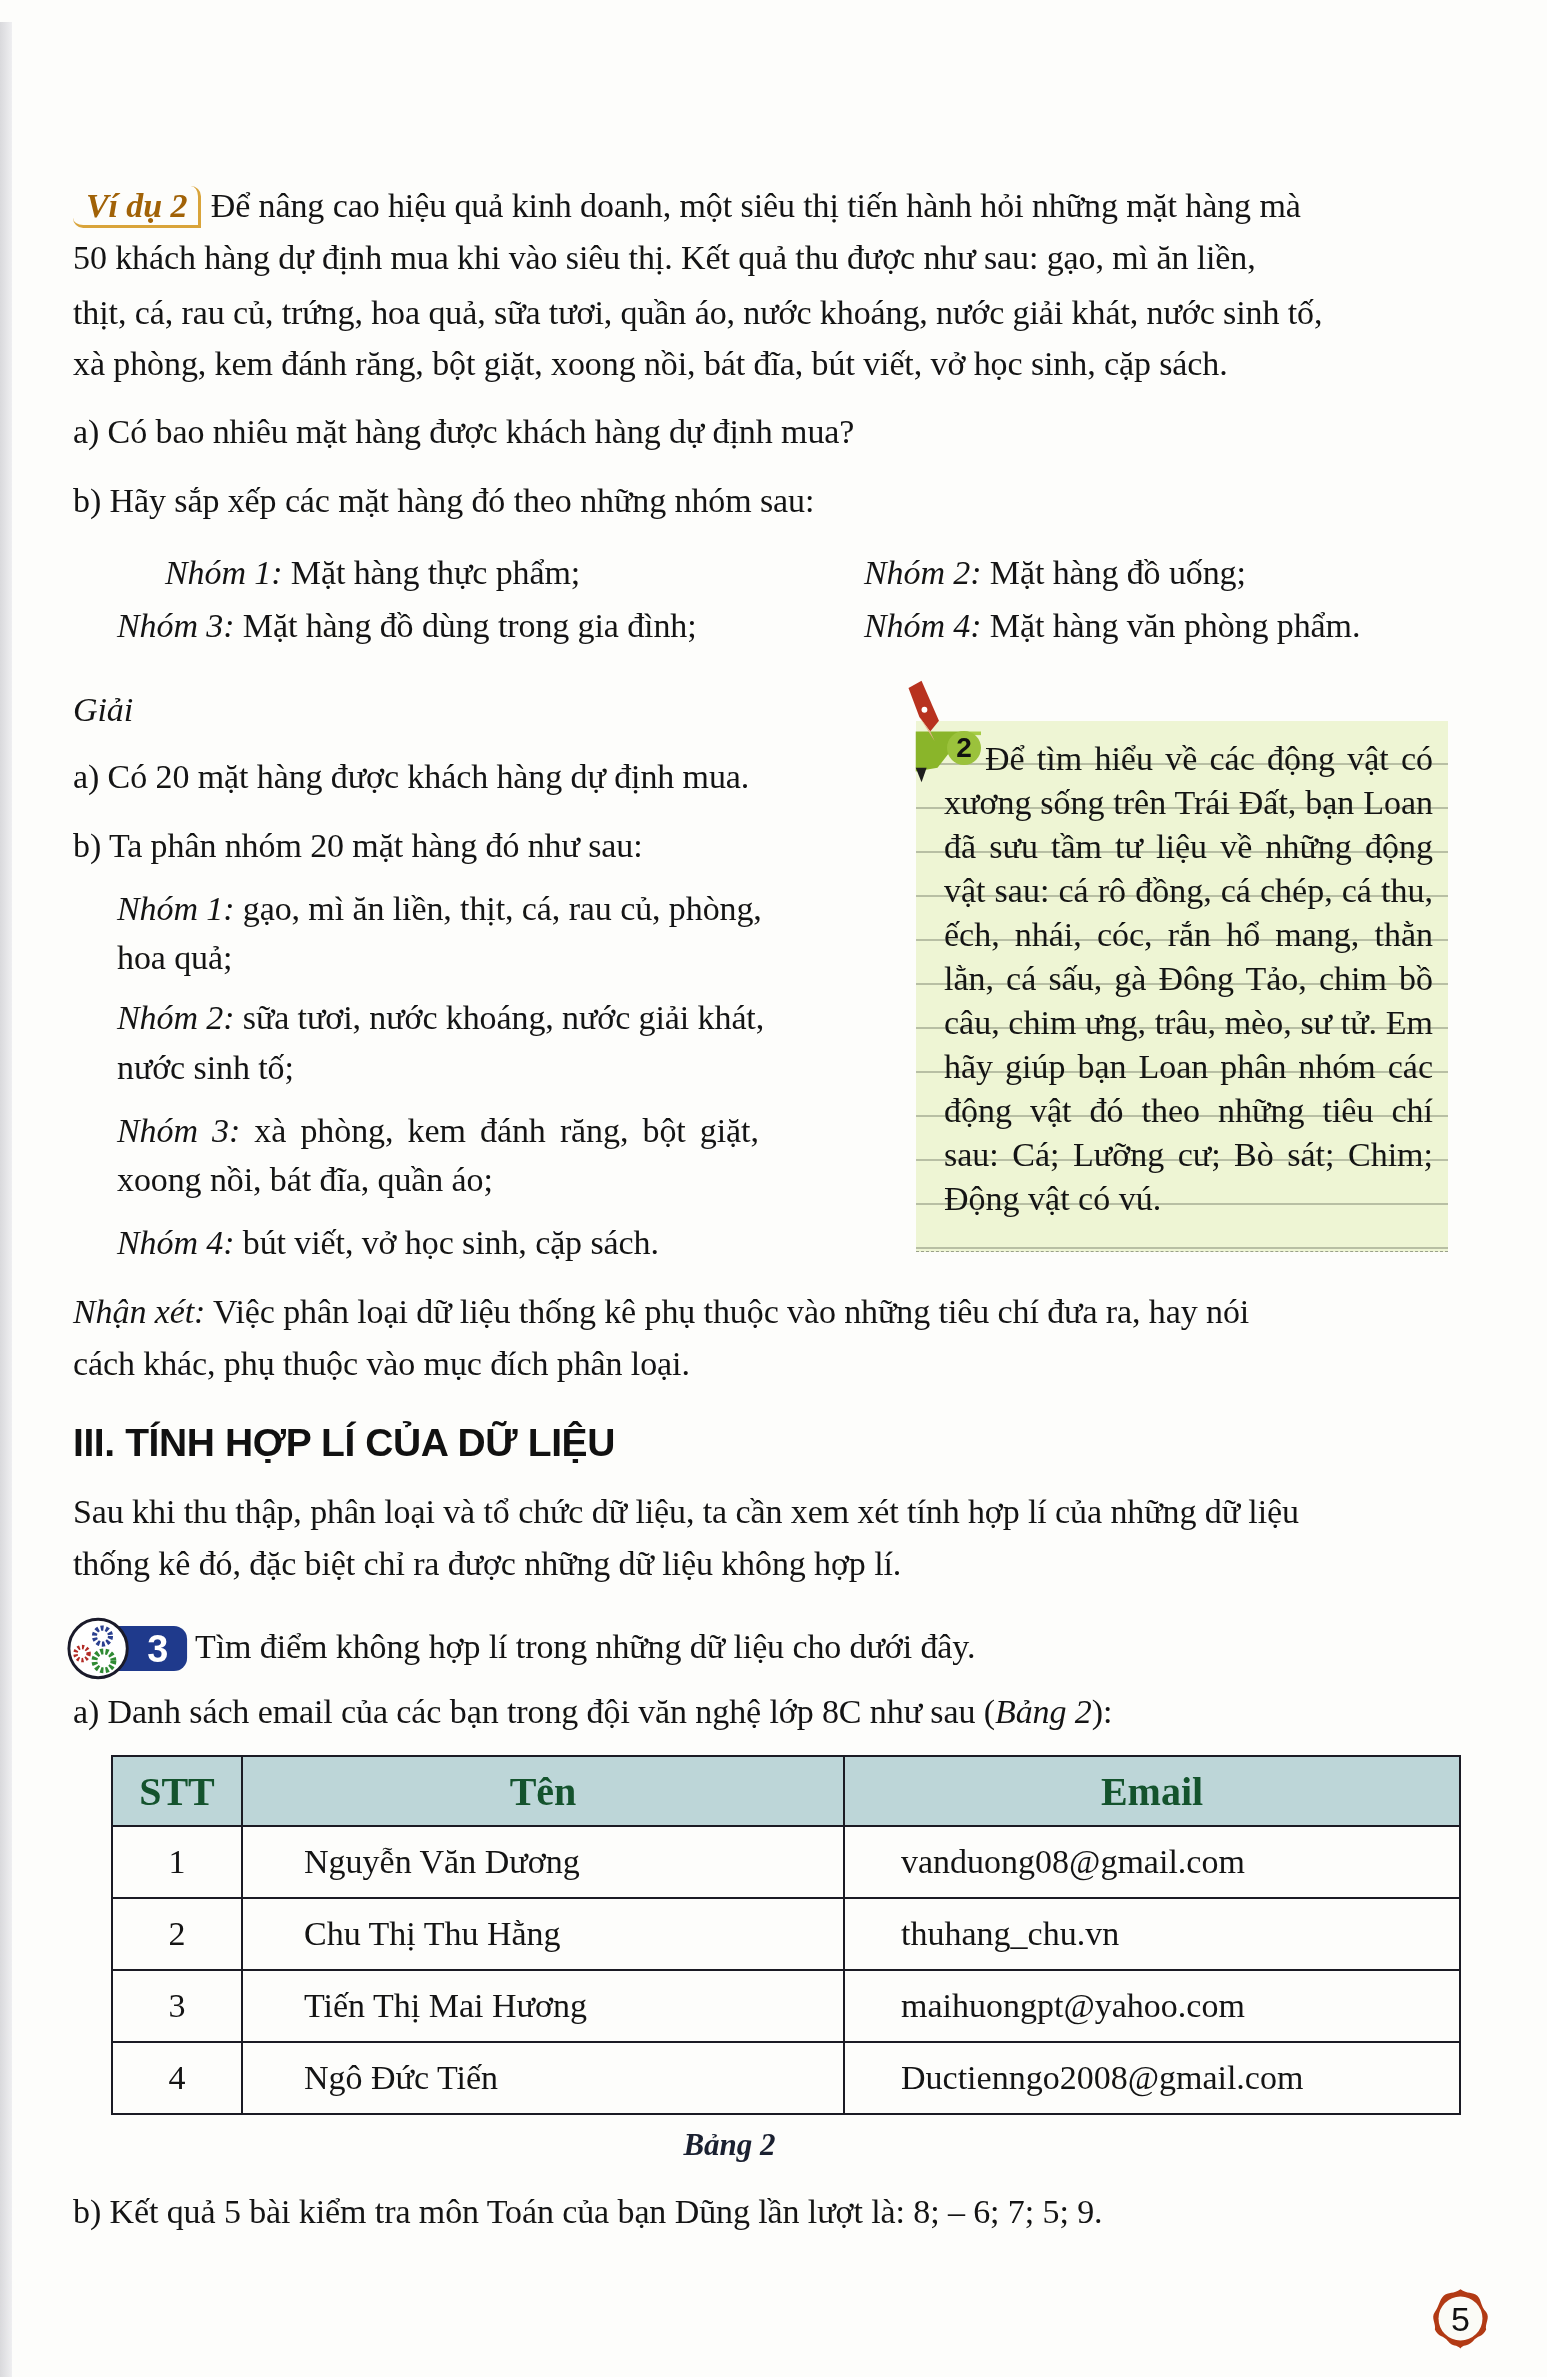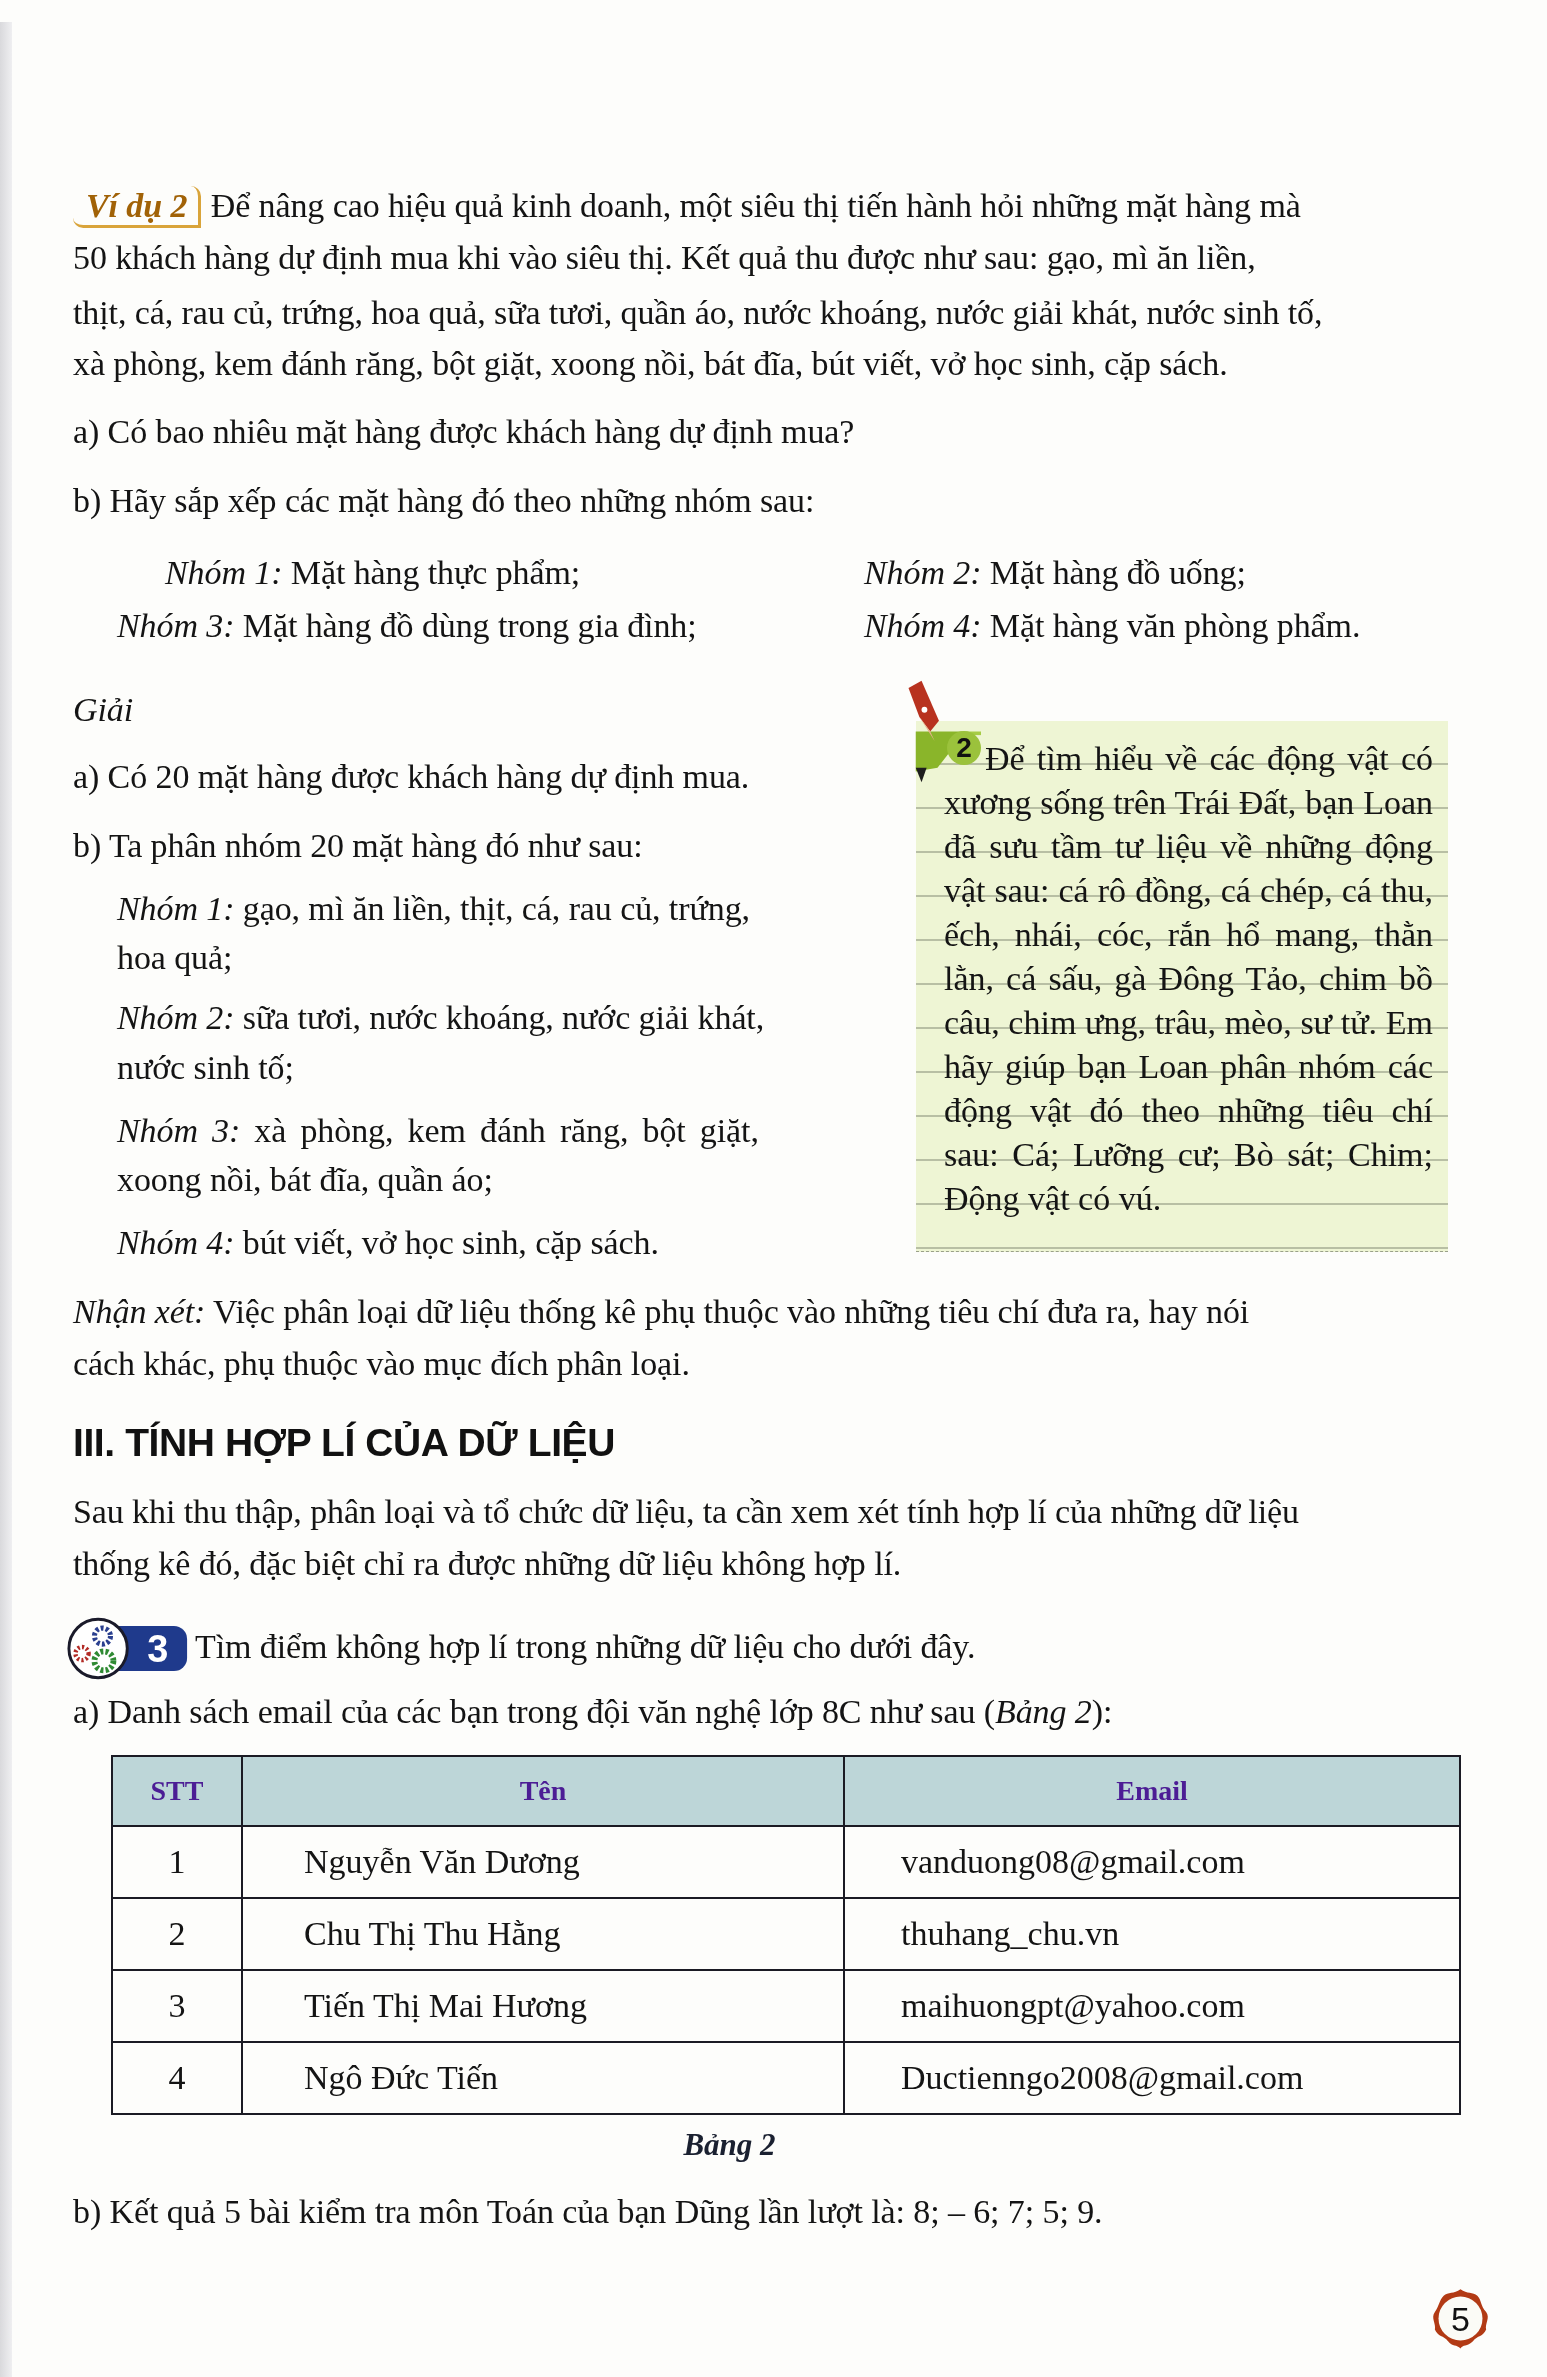--- a/index.html
+++ b/index.html
@@ -52,21 +52,21 @@
   }
 
   .activity-icon { position: absolute; left: 66px; top: 1617px; width: 124px; height: 63px; }
 
   table.data-table {
     position: absolute; left: 111px; top: 1755px; width: 1350px;
     border-collapse: collapse; font-size: 34px;
   }
   .data-table th, .data-table td { border: 2.9px solid #1b1b24; height: 70px; padding: 0; }
   .data-table th {
-    background: #bdd6d8; color: #4c1d95; font-weight: bold; font-size: 28px; height: 68px;
+    background: #bdd6d8; color: #14532d; font-weight: bold; font-size: 40px; height: 68px;
   }
   .data-table td.c-stt { text-align: center; width: 128px; }
   .data-table td.c-name { padding-left: 61px; width: 539px; }
   .data-table td.c-email { padding-left: 56px; }
   .caption {
     position: absolute; left: 0; width: 1547px; top: 2127px; text-align: center;
     font-style: italic; font-weight: bold; font-size: 31px; color: #1a2030; margin-left: -44px;
   }
 
   .page-number {
@@ -102,21 +102,21 @@
 </div>
 <div class="line" style="top:604px; left:864px;">
   <span class="i">Nhóm 4:</span><span> Mặt hàng văn phòng phẩm.</span>
 </div>
 
 <div class="line i" style="top:688px;">Giải</div>
 <div class="line" style="top:755px;">a) Có 20 mặt hàng được khách hàng dự định mua.</div>
 <div class="line" style="top:824px;">b) Ta phân nhóm 20 mặt hàng đó như sau:</div>
 
 <div class="line indent" style="top:887px;">
-  <span class="i">Nhóm 1:</span><span> gạo, mì ăn liền, thịt, cá, rau củ, trứng,</span>
+  <span class="i">Nhóm 1:</span><span> gạo, mì ăn liền, thịt, cá, rau củ, phòng,</span>
 </div>
 <div class="line indent" style="top:936px;">hoa quả;</div>
 <div class="line indent" style="top:996px;">
   <span class="i">Nhóm 2:</span><span> sữa tươi, nước khoáng, nước giải khát,</span>
 </div>
 <div class="line indent" style="top:1046px;">nước sinh tố;</div>
 <div class="line indent" style="top:1109px; word-spacing:5.8px;">
   <span class="i">Nhóm 3:</span><span> xà phòng, kem đánh răng, bột giặt,</span>
 </div>
 <div class="line indent" style="top:1158px;">xoong nồi, bát đĩa, quần áo;</div>

